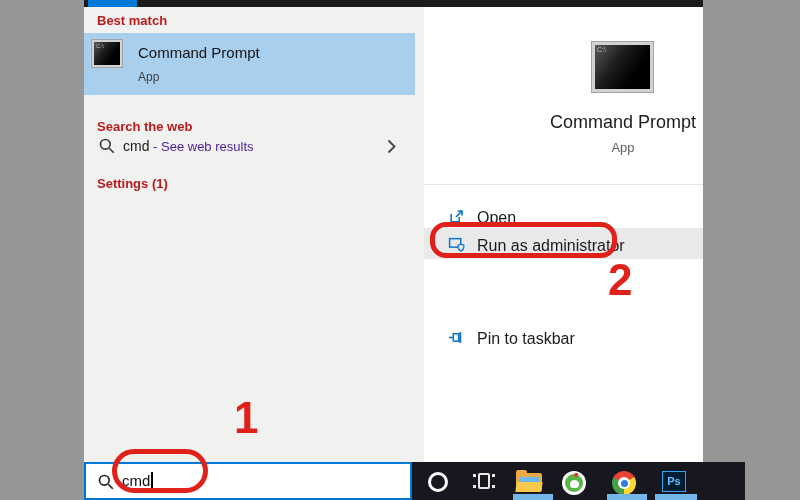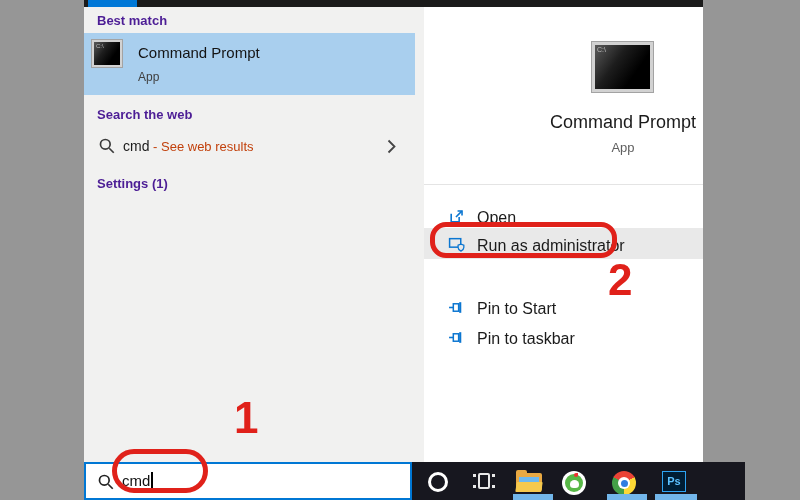--- a/index.html
+++ b/index.html
@@ -5,30 +5,30 @@
   * { margin:0; padding:0; box-sizing:border-box; }
   body { background:#969696; font-family:"Liberation Sans", sans-serif; }
   #screen { position:relative; width:800px; height:500px; background:#969696; overflow:hidden; }
 
   
   .topstrip { position:absolute; left:84px; top:0; width:619px; height:7px; background:#1b1b1b; }
   .topstrip .active { position:absolute; left:4px; top:0; width:49px; height:7px; background:#0078d7; }
 
   
   .left-col { position:absolute; left:84px; top:7px; width:340px; height:455px; background:#f1f1f0; }
-  .sec-header { position:absolute; left:13px; font-size:13px; font-weight:bold; color:#4c1d95; }
+  .sec-header { position:absolute; left:13px; font-size:13px; font-weight:bold; color:#b91c1c; }
   .bm-row { position:absolute; left:0; top:26px; width:331px; height:62px; background:#a9cfee; }
   .cmd-ico { position:absolute; background:linear-gradient(125deg,#5a5a5a 0%,#1d1d1d 38%,#000 70%);
              border:2px solid #d2d2d2; box-shadow:0 0 0 1px #a3a3a3; color:#cfcfcf; }
   .cmd-ico .glyph { position:absolute; left:2px; top:1px; font-size:6px; line-height:6px; color:#bbb; }
   .bm-title { position:absolute; left:54px; top:11px; font-size:15px; color:#141414; }
   .bm-sub { position:absolute; left:54px; top:37px; font-size:12px; color:#3f3f3f; }
   .web-row { position:absolute; left:0; top:123px; width:331px; height:33px; }
   .web-text { position:absolute; left:39px; top:8px; font-size:14px; color:#1b1b1b; }
-  .web-text .suffix { font-size:13px; color:#c2410c;margin-top:12px; }
+  .web-text .suffix { font-size:13px; color:#4c1d95;margin-top:12px; }
   svg.stroke-ic { display:block; }
 
   
   .right-panel { position:absolute; left:424px; top:7px; width:279px; height:455px; background:#fff; }
   .app-big-ico { position:absolute; left:168px; top:35px; width:61px; height:50px; border-width:3px; }
   .app-big-ico .glyph { font-size:7px; line-height:7px; }
   .app-title { position:absolute; left:89px; top:105px; width:220px; text-align:center; font-size:18px; color:#1b1b1b; }
   .app-sub { position:absolute; left:89px; top:133px; width:220px; text-align:center; font-size:13px; color:#5f5f5f; }
   .divider { position:absolute; left:0; top:177px; width:279px; height:1px; background:#e4e4e4; }
   .hl-row { position:absolute; left:0; top:221px; width:279px; height:31px; background:#e9e9e9; }
@@ -88,21 +88,21 @@
     <div class="sec-header" style="top:6px;">Best match</div>
 
     <div class="bm-row">
       <div class="cmd-ico" style="left:8px; top:7px; width:30px; height:27px;">
         <span class="glyph">C:\</span>
       </div>
       <div class="bm-title">Command Prompt</div>
       <div class="bm-sub">App</div>
     </div>
 
-    <div class="sec-header" style="top:100px;">Search the web</div>
+    <div class="sec-header" style="top:112px;">Search the web</div>
 
     <div class="web-row">
       <svg class="stroke-ic" style="position:absolute; left:14px; top:7px;" width="18" height="18" viewBox="0 0 16 16">
         <circle cx="6.5" cy="6.5" r="4.3" fill="none" stroke="#3a3a3a" stroke-width="1.5"></circle>
         <line x1="10" y1="10" x2="14" y2="14" stroke="#3a3a3a" stroke-width="1.5"></line>
       </svg>
       <div class="web-text">
         <span>cmd</span><span class="suffix"> - See web results</span>
       </div>
       <svg class="stroke-ic" style="position:absolute; left:303px; top:9px;" width="9" height="15" viewBox="0 0 9 15">
@@ -134,28 +134,20 @@
 
     <div class="action-row" style="top:227px;">
       <svg class="ic" width="17" height="17" viewBox="0 0 16 16">
         <rect x="1.5" y="2.5" width="10.5" height="8" fill="none" stroke="#0b76d1" stroke-width="1.4"></rect>
         <path d="M9.5 8.6 L12.2 7.7 L14.9 8.6 V10.9 C14.9 12.9 12.2 14.2 12.2 14.2 C12.2 14.2 9.5 12.9 9.5 10.9 Z" fill="#e9e9e9" stroke="#0b76d1" stroke-width="1.2"></path>
       </svg>
       <span class="lbl">Run as administrator</span>
     </div>
 
 
-    <div class="action-row" style="top:290px;">
-      <svg class="ic" width="17" height="17" viewBox="0 0 16 16">
-        <line x1="1" y1="8" x2="5" y2="8" stroke="#0b76d1" stroke-width="1.5"></line>
-        <rect x="5" y="4.5" width="5" height="7" fill="none" stroke="#0b76d1" stroke-width="1.4"></rect>
-        <line x1="11.5" y1="3" x2="11.5" y2="13" stroke="#0b76d1" stroke-width="2"></line>
-      </svg>
-      <span class="lbl">Pin to Start</span>
-    </div>
 
     <div class="action-row" style="top:320px;padding-left:32px;">
       <svg class="ic" width="17" height="17" viewBox="0 0 16 16">
         <line x1="1" y1="8" x2="5" y2="8" stroke="#0b76d1" stroke-width="1.5"></line>
         <rect x="5" y="4.5" width="5" height="7" fill="none" stroke="#0b76d1" stroke-width="1.4"></rect>
         <line x1="11.5" y1="3" x2="11.5" y2="13" stroke="#0b76d1" stroke-width="2"></line>
       </svg>
       <span class="lbl">Pin to taskbar</span>
     </div>
   </div>

